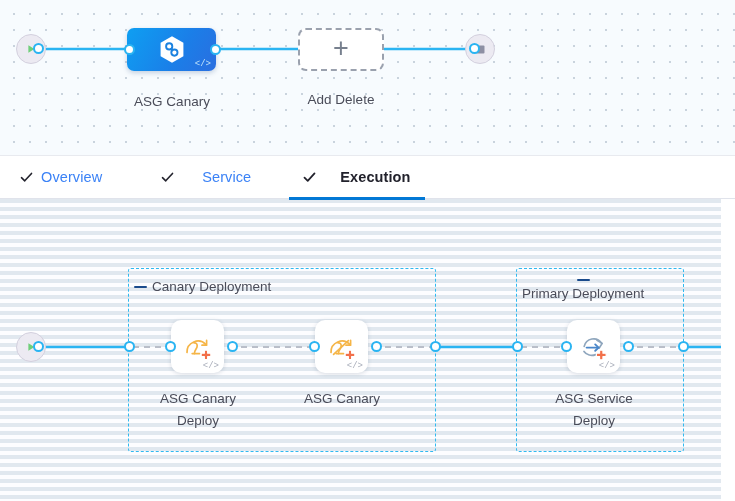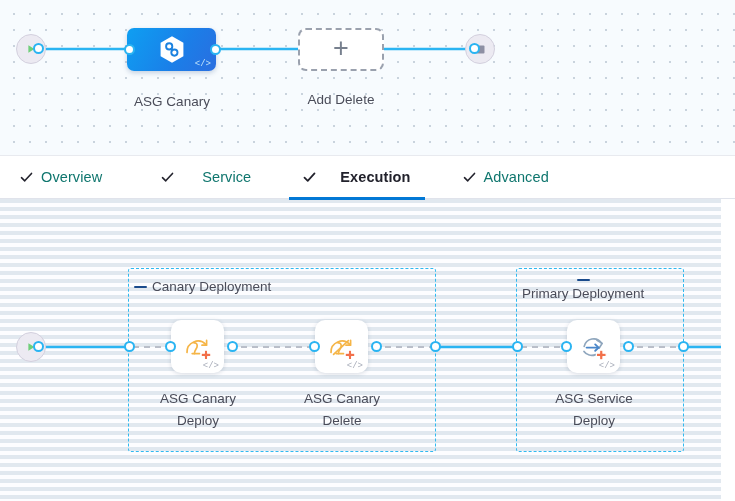--- a/index.html
+++ b/index.html
@@ -58,21 +58,21 @@
 
   .tab .chk {
     width: 13px;
     height: 13px;
     flex: 0 0 auto;
     display: block;
   }
 
   .tab .tab-label {
     font-size: 14.5px;
-    color: #0f766e;
+    color: #3b82f6;
     letter-spacing: .1px;
     white-space: nowrap;
   }
 
   .tab.active .tab-label {
     font-weight: bold;
     color: #22222c;
   }
 
   .tab.active::after {
@@ -328,26 +328,20 @@
     </div>
 
 
     <div class="tab active" style="margin-left:34px; padding:0 14px;gap:24px;">
       <svg class="chk" viewBox="0 0 14 14">
         <path d="M1.6 7.2 L5.1 10.6 L12.4 2.6" fill="none" stroke="#22222c" stroke-width="1.9" stroke-linecap="round" stroke-linejoin="round"></path>
       </svg>
       <span class="tab-label">Execution</span>
     </div>
 
-    <div class="tab" style="margin-left:34px;">
-      <svg class="chk" viewBox="0 0 14 14">
-        <path d="M1.6 7.2 L5.1 10.6 L12.4 2.6" fill="none" stroke="#22222c" stroke-width="1.7" stroke-linecap="round" stroke-linejoin="round"></path>
-      </svg>
-      <span class="tab-label">Advanced</span>
-    </div>
   </div>
 
   <div class="exec-canvas">
 
     <div class="group-box" style="left:128px; top:69px; width:308px; height:184px;"></div>
     <div class="group-box" style="left:516px; top:69px; width:168px; height:184px;"></div>
 
     <svg class="svg-layer">
 
       <line x1="38" y1="148" x2="130" y2="148" stroke="#2ab4f2" stroke-width="2.6"></line>
@@ -417,21 +411,20 @@
             <path d="M23.4 19.2 h3.2 v3.1 h3.2 v3.2 h-3.2 v3.1 h-3.2 v-3.1 h-3.2 v-3.2 h3.2 z" fill="#f2704a" stroke="#ffffff" stroke-width="1.1" stroke-linejoin="round"></path>
           </g>
         </svg>
         <span class="code-badge on-white">&lt;/&gt;</span>
       </div>
     </div>
     <div class="port" style="left:309px; top:142px;"></div>
     <div class="port" style="left:371px; top:142px;"></div>
     <div class="step-caption" style="left:282px; top:189px;">
       <div>ASG Canary</div>
-      <div>Delete</div>
     </div>
 
     <div class="port" style="left:430px; top:142px;"></div>
 
     <div class="group-label" style="left:522px; top:80px;flex-direction:column;">
       <span class="group-dash"></span>
       <span>Primary Deployment</span>
     </div>
 
     <div class="port" style="left:512px; top:142px;"></div>

